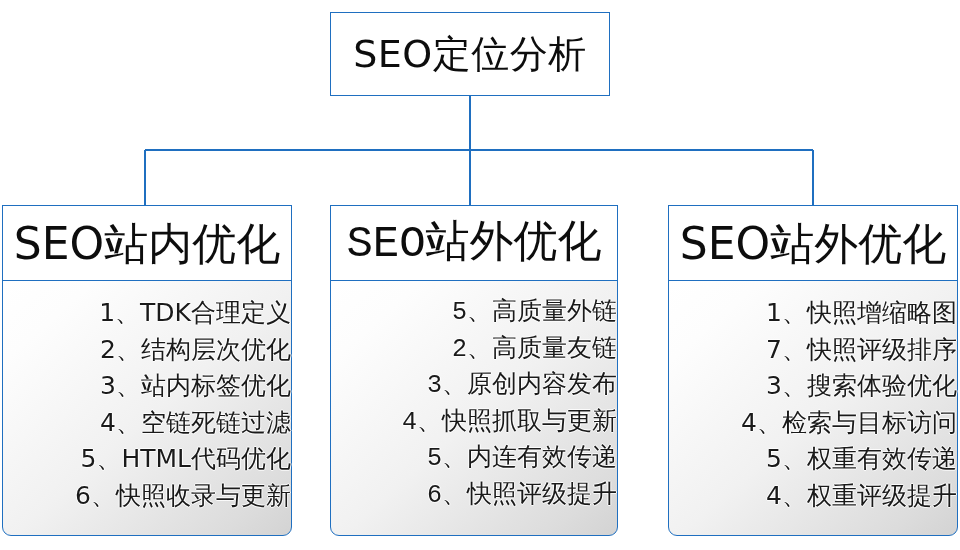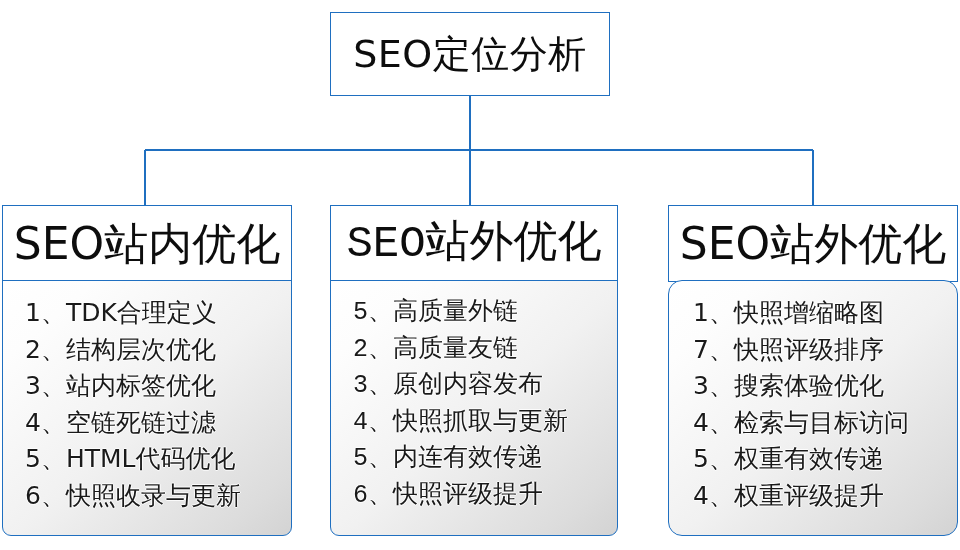--- a/index.html
+++ b/index.html
@@ -84,34 +84,35 @@
     box-sizing: border-box;
     margin-top: -1.6px;
     height: 256px;
     border: 1.6px solid #1F6FC0;
     border-top-left-radius: 0;
     border-top-right-radius: 0;
     border-bottom-left-radius: 9px;
     border-bottom-right-radius: 9px;
     background: linear-gradient(to bottom right, #ffffff 0%, #fdfdfd 16%, #f1f1f1 52%, #dcdcdc 88%, #d3d3d3 100%);
     padding: 14px 0 0 22px;
+    text-align: right;
   }
 
   .branch-item {
     font-size: 25px;
     line-height: 36.5px;
     color: #1a1a1a;
     white-space: nowrap;
     text-shadow:
       1px 0 0 rgba(255,255,255,0.85),
       -1px 0 0 rgba(255,255,255,0.85),
       0 1px 0 rgba(255,255,255,0.85),
       0 -1px 0 rgba(255,255,255,0.85);
   }
-  .branch-3 .branch-body { padding-left: 24px; border-radius: 14px; }
+  .branch-3 .branch-body { padding-left: 24px; }
 </style>
 </head>
 <body>
 
 <div id="diagram">
 
   <svg id="connectors" viewBox="0 0 960 550" width="960" height="550" xmlns="http://www.w3.org/2000/svg">
 
     <line x1="470" y1="96" x2="470" y2="150" stroke="#1F6FC0" stroke-width="1.6" shape-rendering="crispEdges"></line>
 

